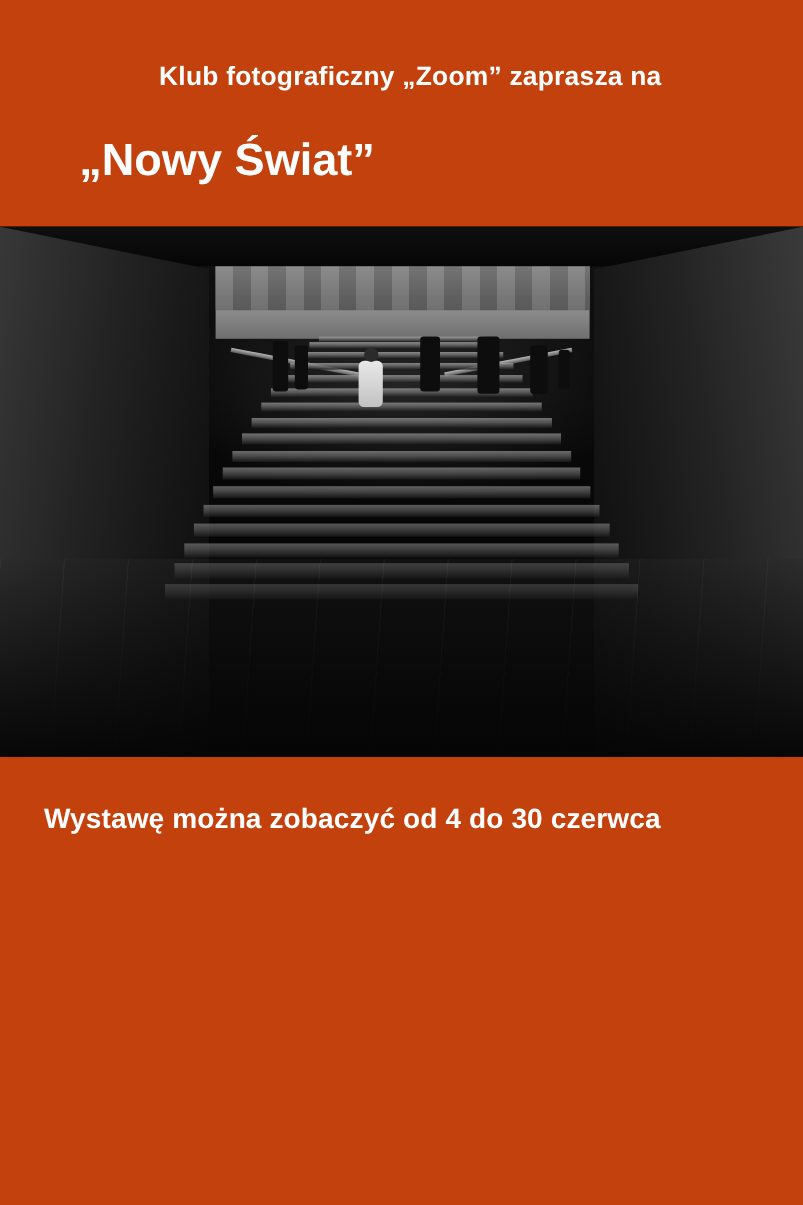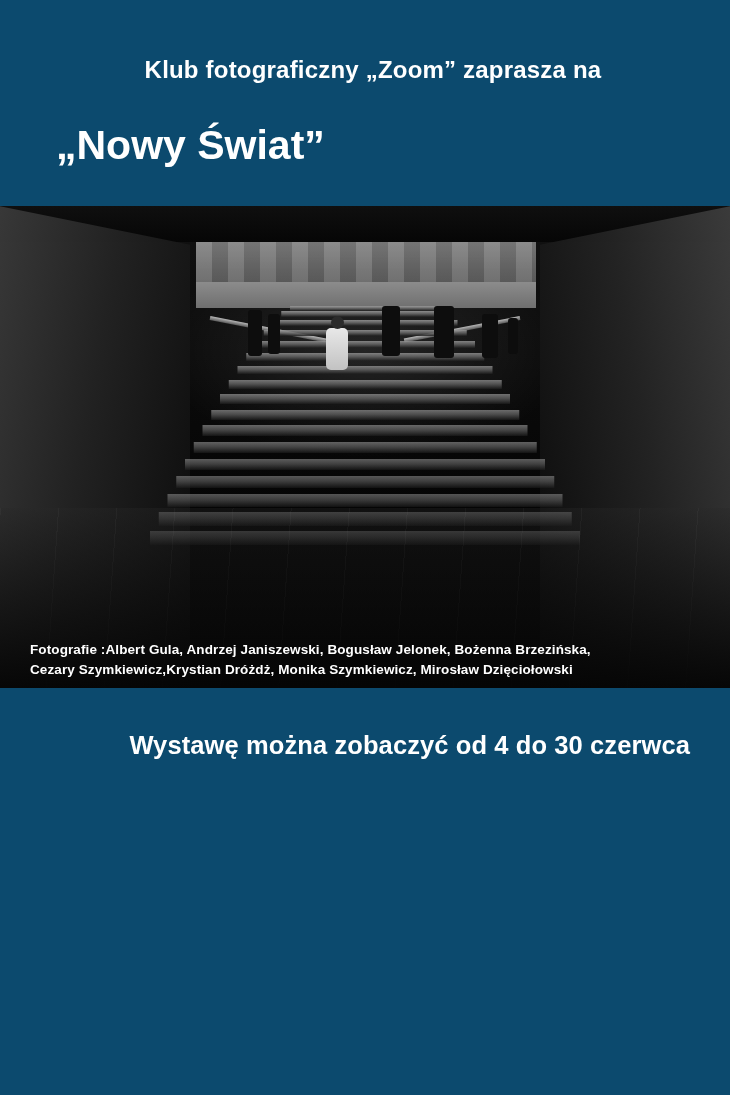--- a/index.html
+++ b/index.html
@@ -10,21 +10,21 @@
   body {
     width: 730px;
     height: 1095px;
     font-family: "Liberation Sans", sans-serif;
     overflow: hidden;
   }
   .poster {
     position: relative;
     width: 730px;
     height: 1095px;
-    background: #0c4a6e;
+    background: #c2410c;
     box-sizing: border-box;
   }
 
   
   .header {
     padding: 56px 40px 0 56px;
     color: #ffffff;
   }
   .invite-line {
     font-size: 24px;
@@ -39,21 +39,21 @@
     font-weight: bold;
     letter-spacing: -0.2px;
     margin: 0 0 8px 0;
     line-height: 1.1;
     color: #ffffff;
     text-align: left;
   }
   .title-sub {
     font-size: 41px;
     font-weight: bold;
-    margin: 0;
+    margin: 16px;
     line-height: 1.15;
     color: #ffffff;
     text-align: left;
   }
 
   
   .photo {
     position: relative;
     margin-top: 37px;
     width: 730px;
@@ -177,21 +177,21 @@
     color: #ffffff;
     font-size: 13.5px;
     font-weight: bold;
     line-height: 1.5;
     letter-spacing: 0.1px;
   }
 
   
   .footer {
     padding: 40px 40px 0 40px;
-    text-align: right;
+    text-align: left;
     color: #ffffff;
   }
   .footer p {
     margin: 0 0 11px 0;
     font-size: 25.5px;
     font-weight: bold;
     line-height: 1.35;
     letter-spacing: 0.1px;
   }
 </style>
@@ -240,23 +240,19 @@
     <div class="fig-child-head"></div>
     <div class="figure" style="left:248px; top:104px; width:14px; height:46px;"></div>
     <div class="figure" style="left:268px; top:108px; width:12px; height:40px;"></div>
     <div class="figure" style="left:382px; top:100px; width:18px; height:50px;"></div>
     <div class="figure" style="left:434px; top:100px; width:20px; height:52px;"></div>
     <div class="figure" style="left:482px; top:108px; width:16px; height:44px;"></div>
     <div class="figure" style="left:508px; top:112px; width:10px; height:36px;"></div>
 
     <div class="floor"></div>
 
-    <div class="credits">
-      <div>Fotografie :Albert Gula, Andrzej Janiszewski, Bogusław Jelonek, Bożenna Brzezińska,</div>
-      <div>Cezary Szymkiewicz,Krystian Dróżdż, Monika Szymkiewicz, Mirosław Dzięciołowski</div>
-    </div>
   </div>
 
   <div class="footer">
     <p>Wystawę można zobaczyć od 4 do 30 czerwca</p>
   </div>
 
 </div>
 
 </body></html>

